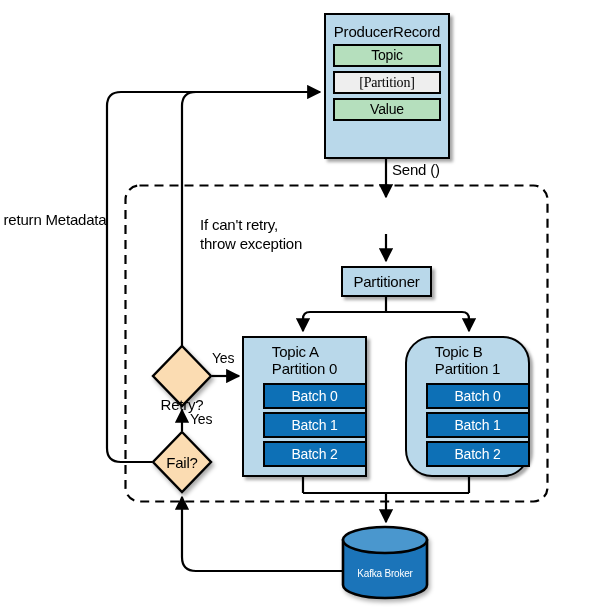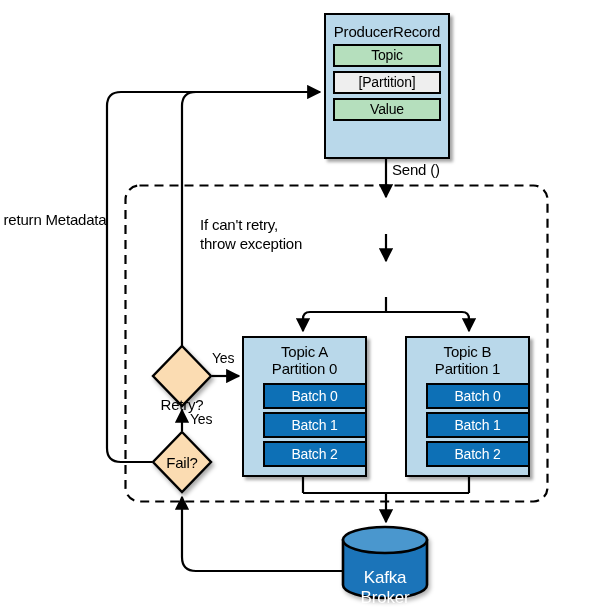--- a/index.html
+++ b/index.html
@@ -19,43 +19,43 @@
   }
   #producer-record{left:324px;top:13px;width:126px;height:146px;flex-direction:column;justify-content:flex-start;padding-top:5px;}
   .pr-title{height:24px;line-height:24px;font-size:15px;text-align:center;}
   .pr-fields{width:108px;}
   .pr-row{
     box-sizing:border-box;height:23px;line-height:19px;margin-bottom:4px;
     border:2px solid var(--line_black,#000);text-align:center;font-size:14px;
   }
   .pr-row:last-child{margin-bottom:0;}
   .pr-green{background:var(--field_green,#b5dfbd);}
-  .pr-gray{background:var(--field_gray,#eeeeee);}
+  .pr-gray{background:var(--field_gray,#eeeeee);font-family:Liberation Serif, serif;}
   #serializer{left:344px;top:203px;width:85px;height:31px;}
   #partitioner{left:341px;top:266px;width:91px;height:31px;}
   .topic-box{width:125px;height:141px;flex-direction:column;justify-content:flex-start;padding-top:5px;}
   #topic-a{left:242px;top:336px;}
-  #topic-b{left:405px;top:336px;}
-  .topic-head{text-align:center;line-height:17px;font-size:15px;margin-bottom:6px;}
+  #topic-b{left:405px;top:336px;border-radius:27px;}
+  .topic-head{text-align:left;line-height:17px;font-size:15px;margin-bottom:6px;}
   .batches{width:104px;margin-left:20px;}
   .batch{
     box-sizing:border-box;height:26px;line-height:22px;margin-bottom:3px;
     background:var(--batch_blue,#0d70b6);color:var(--text_white,#fff);
     border:2px solid var(--line_black,#000);text-align:center;font-size:14px;
   }
   .lbl{position:absolute;font-size:15px;white-space:nowrap;}
   #send-label{left:392px;top:161px;}
   #yes-retry{left:212px;top:350px;font-size:14px;}
   #yes-fail{left:190px;top:411px;font-size:14px;}
   #note-success{left:2px;top:211px;width:106px;text-align:center;line-height:17px;white-space:normal;}
   #note-exception{left:200px;top:215px;line-height:19px;white-space:normal;width:120px;}
   .diamond-text{position:absolute;width:60px;text-align:center;font-size:15px;}
   #retry-text{left:152px;top:368px;margin-top:28px;}
   #fail-text{left:152px;top:454px;}
-  #broker-text{position:absolute;left:341px;top:568px;width:88px;text-align:center;font-size:17px;color:var(--text_white,#fff);}
+  #broker-text{position:absolute;left:341px;top:568px;width:88px;text-align:center;font-size:10px;color:var(--text_white,#fff);}
 </style>
 </head>
 <body>
 
 <div id="stage">
 
   <svg id="wires" viewBox="0 0 612 614" xmlns="http://www.w3.org/2000/svg">
     <defs>
       <marker id="arrow" viewBox="0 0 10 10" refX="9" refY="5" markerWidth="6.5" markerHeight="6.5" orient="auto-start-reverse">
         <path d="M0 0 L10 5 L0 10 z" fill="#000"></path>
@@ -94,20 +94,21 @@
 
   <div class="box" id="producer-record">
     <div class="pr-title">ProducerRecord</div>
     <div class="pr-fields">
       <div class="pr-row pr-green">Topic</div>
       <div class="pr-row pr-gray">[Partition]</div>
       <div class="pr-row pr-green">Value</div>
     </div>
   </div>
 
+  <div class="box" id="partitioner">Partitioner</div>
 
   <div class="box topic-box" id="topic-a">
     <div class="topic-head">
       <div>Topic A</div>
       <div>Partition 0</div>
     </div>
     <div class="batches">
       <div class="batch">Batch 0</div>
       <div class="batch">Batch 1</div>
       <div class="batch">Batch 2</div>

